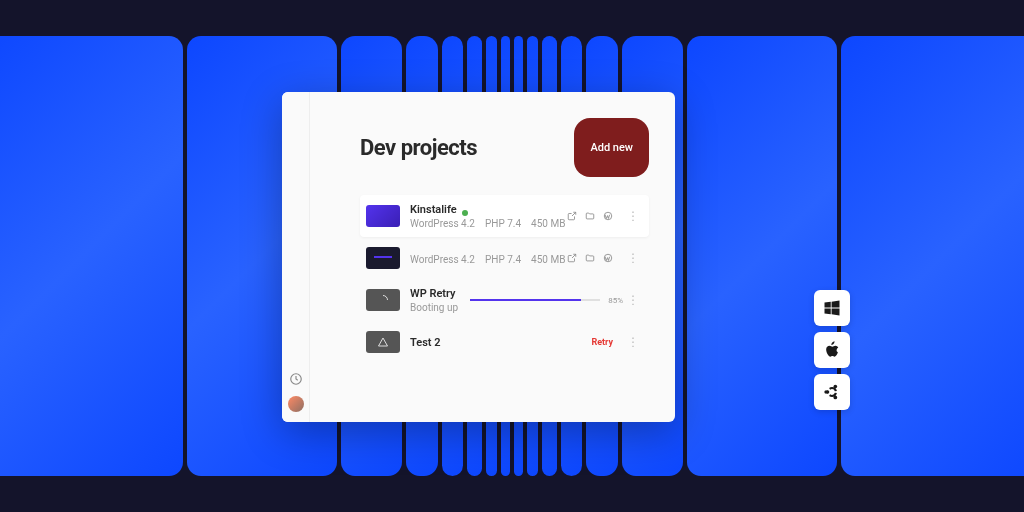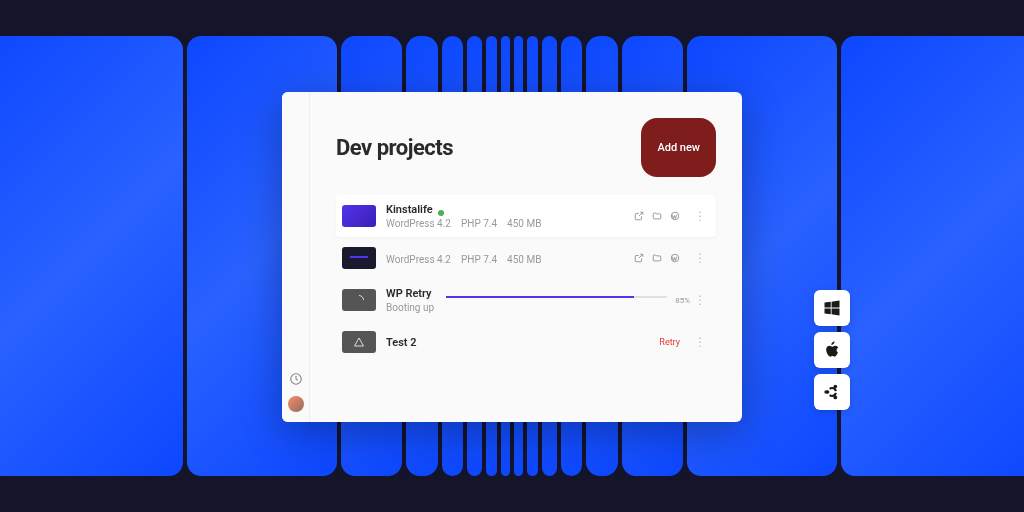--- a/index.html
+++ b/index.html
@@ -1,21 +1,21 @@
 <!DOCTYPE html>
 <html><head>
 <meta charset="utf-8">
 <style>
   * { margin:0; padding:0; box-sizing:border-box; font-family:-apple-system,BlinkMacSystemFont,"Segoe UI",Roboto,sans-serif; }
   body { width:1024px; height:512px; background:#14142b; overflow:hidden; position:relative; }
 
   .bg-cards { position:absolute; inset:0; display:flex; justify-content:center; align-items:center; gap:4px; }
   .bg-card { height:440px; border-radius:14px; background:linear-gradient(135deg,#0d47ff 0%,#2962ff 50%,#0d47ff 100%); flex-shrink:0; }
 
-  .app-window { position:absolute; left:282px; top:92px; width:460px; height:330px; background:#fafafa; border-radius:6px; box-shadow:0 10px 40px rgba(0,0,0,.3); display:flex; overflow:hidden; }
+  .app-window { position:absolute; left:282px; top:92px; width:393px; height:330px; background:#fafafa; border-radius:6px; box-shadow:0 10px 40px rgba(0,0,0,.3); display:flex; overflow:hidden;gap:24px; }
   .sidebar { width:28px; background:#fafafa; border-right:1px solid #eee; display:flex; flex-direction:column; justify-content:flex-end; align-items:center; padding-bottom:10px; gap:10px; }
   .sidebar-icon { width:14px; height:14px; color:#888; display:flex; align-items:center; justify-content:center; }
   .avatar { width:16px; height:16px; border-radius:50%; background:linear-gradient(135deg,#ff8a65,#8d6e63); }
 
   .main { flex:1; padding:26px 26px 10px 26px; overflow:hidden; }
   .header { display:flex; justify-content:space-between; align-items:center; margin-bottom:18px; }
   .title { font-size:22px; font-weight:700; color:#2a2a2a; letter-spacing:-0.5px; }
   .add-btn { background:#7f1d1d; color:#fff; border:none; border-radius:16px; padding:23px 16px; font-size:11px; font-weight:500; cursor:pointer; }
 
   .project-row { display:flex; align-items:center; padding:8px 6px; border-radius:4px; margin-bottom:2px; position:relative; }
@@ -29,23 +29,23 @@
   .info-top { display:flex; align-items:flex-end; gap:5px; }
   .name { font-size:11px; font-weight:600; color:#2a2a2a; }
   .status-dot { width:6px; height:6px; border-radius:50%; background:#4caf50; }
   .star { color:#aaa; font-size:9px; }
   .meta { font-size:10px; color:#999; margin-top:2px; display:flex; gap:10px; }
   .error { font-size:8px; color:#e53935; margin-top:2px; }
 
   .actions { display:flex; align-items:center; gap:8px; margin-right:10px; }
   .action-icon { width:10px; height:10px; color:#888; }
   .more { color:#bbb; font-size:12px; padding:0 4px; }
-  .retry { color:#e53935; font-size:9px; margin-right:10px; }
-
-  .progress-wrap { flex:1; display:flex; align-items:flex-start; gap:8px; }
+  .retry { color:#e53935; font-size:9px; margin-right:10px;font-weight:bold; }
+
+  .progress-wrap { flex:1; display:flex; align-items:center; gap:8px; }
   .progress { flex:1; height:2px; background:#e0e0e0; position:relative; }
   .progress-fill { position:absolute; left:0; top:0; height:100%; background:#5333ed; }
   .progress-pct { font-size:8px; color:#999; }
 
   .os-badges { position:absolute; right:174px; top:290px; display:flex; flex-direction:column; gap:6px; }
   .os-badge { width:36px; height:36px; background:#fff; border-radius:6px; display:flex; align-items:center; justify-content:center; box-shadow:0 2px 6px rgba(0,0,0,.15); }
   .os-badge svg { width:20px; height:20px; }
 </style>
 </head>
 <body>

